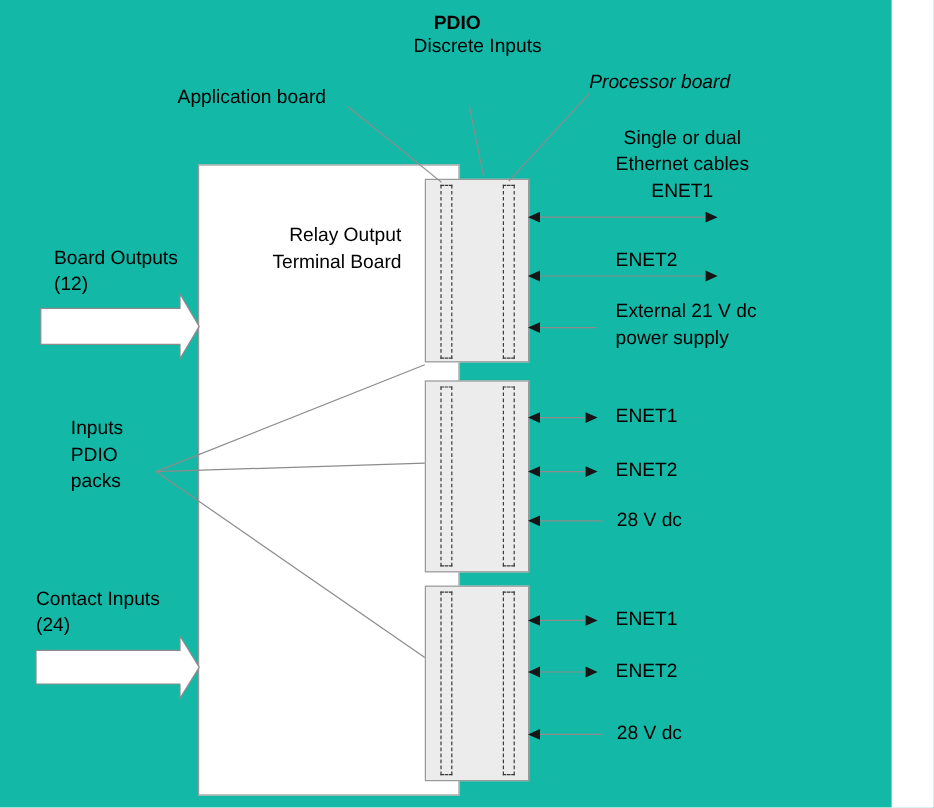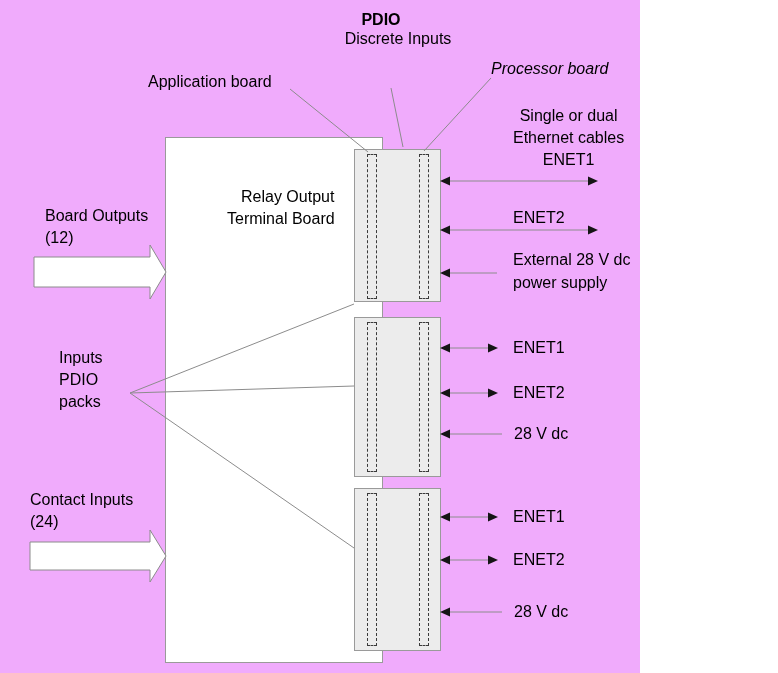--- a/index.html
+++ b/index.html
@@ -1,19 +1,19 @@
 <!DOCTYPE html>
 <html><head>
 <meta charset="utf-8">
 <style>
   html,body{margin:0;padding:0;background:#fff;}
   #canvas{
     position:relative;
-    width:640px;height:673px;
-    background:#f0abfc;
+    width:743px;height:673px;
+    background:#14b8a6;
     font-family:"Liberation Sans","DejaVu Sans",sans-serif;
     font-size:16px;color:#000;
     overflow:hidden;
   }
   .lbl{position:absolute;white-space:nowrap;line-height:22px;}
   .ctr{text-align:center;}
   .b{font-weight:bold;}
   #board{
     position:absolute;left:165px;top:137px;width:216px;height:524px;
     border:1px solid #9a9a9a;background:#ffffff;z-index:1;
@@ -125,21 +125,21 @@
   <div class="lbl" style="left:491px;top:58px;font-style:italic;">Processor board</div>
 
   <div class="lbl" style="left:513px;top:105px;text-align:center;">
     <div>Single or dual</div>
     <div>Ethernet cables</div>
     <div>ENET1</div>
   </div>
 
   <div class="lbl" style="left:513px;top:207px;">ENET2</div>
   <div class="lbl" style="left:513px;top:248px;line-height:23px;">
-    <div>External 28 V dc</div>
+    <div>External 21 V dc</div>
     <div>power supply</div>
   </div>
 
   <div class="lbl" style="left:241px;top:186px;">Relay Output</div>
   <div class="lbl" style="left:227px;top:208px;">Terminal Board</div>
 
   <div class="lbl" style="left:45px;top:205px;">
     <div>Board Outputs</div>
     <div>(12)</div>
   </div>

